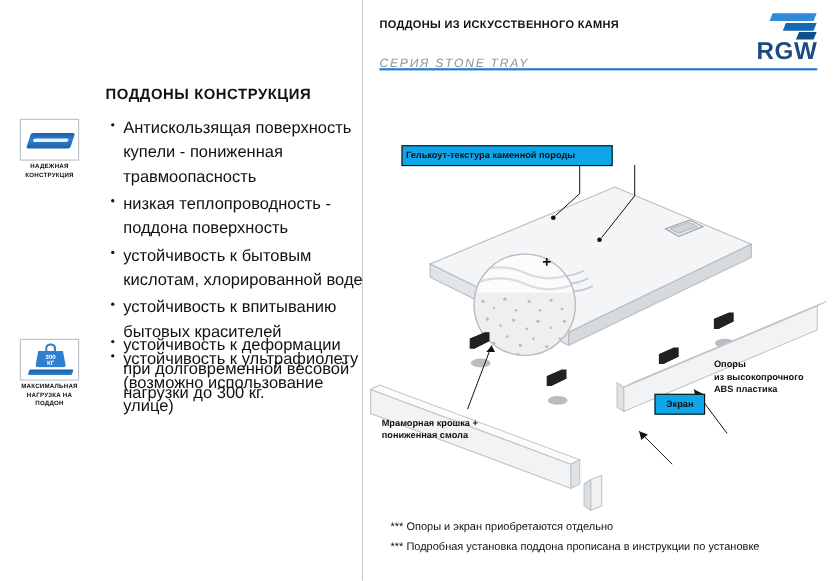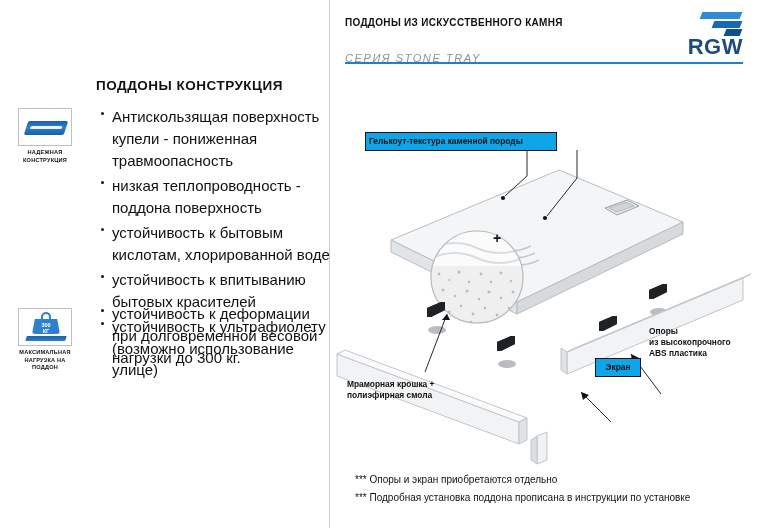--- a/index.html
+++ b/index.html
@@ -427,21 +427,21 @@
         <polygon points="250,322 252,330 258,325" fill="#111"></polygon>
 
         <path d="M330,324 L300,284" fill="none" stroke="#111" stroke-width="0.9"></path>
         <polygon points="300,284 301,292 308,288" fill="#111"></polygon>
       </svg>
 
       <div class="callout" style="left:34px; top:62px; width:192px;">Гелькоут-текстура каменной породы</div>
 
       <div class="callout plain" style="left:16px; top:309px; width:128px;">
         <div>Мраморная крошка +</div>
-        <div>полиэфирная смола</div>
+        <div>пониженная смола</div>
       </div>
 
       <div class="callout" style="left:264px; top:288px; width:46px; text-align:center;">Экран</div>
 
       <div class="callout plain" style="left:318px; top:256px; width:110px;">
         <div>Опоры</div>
         <div>из высокопрочного</div>
         <div>ABS пластика</div>
       </div>
 

